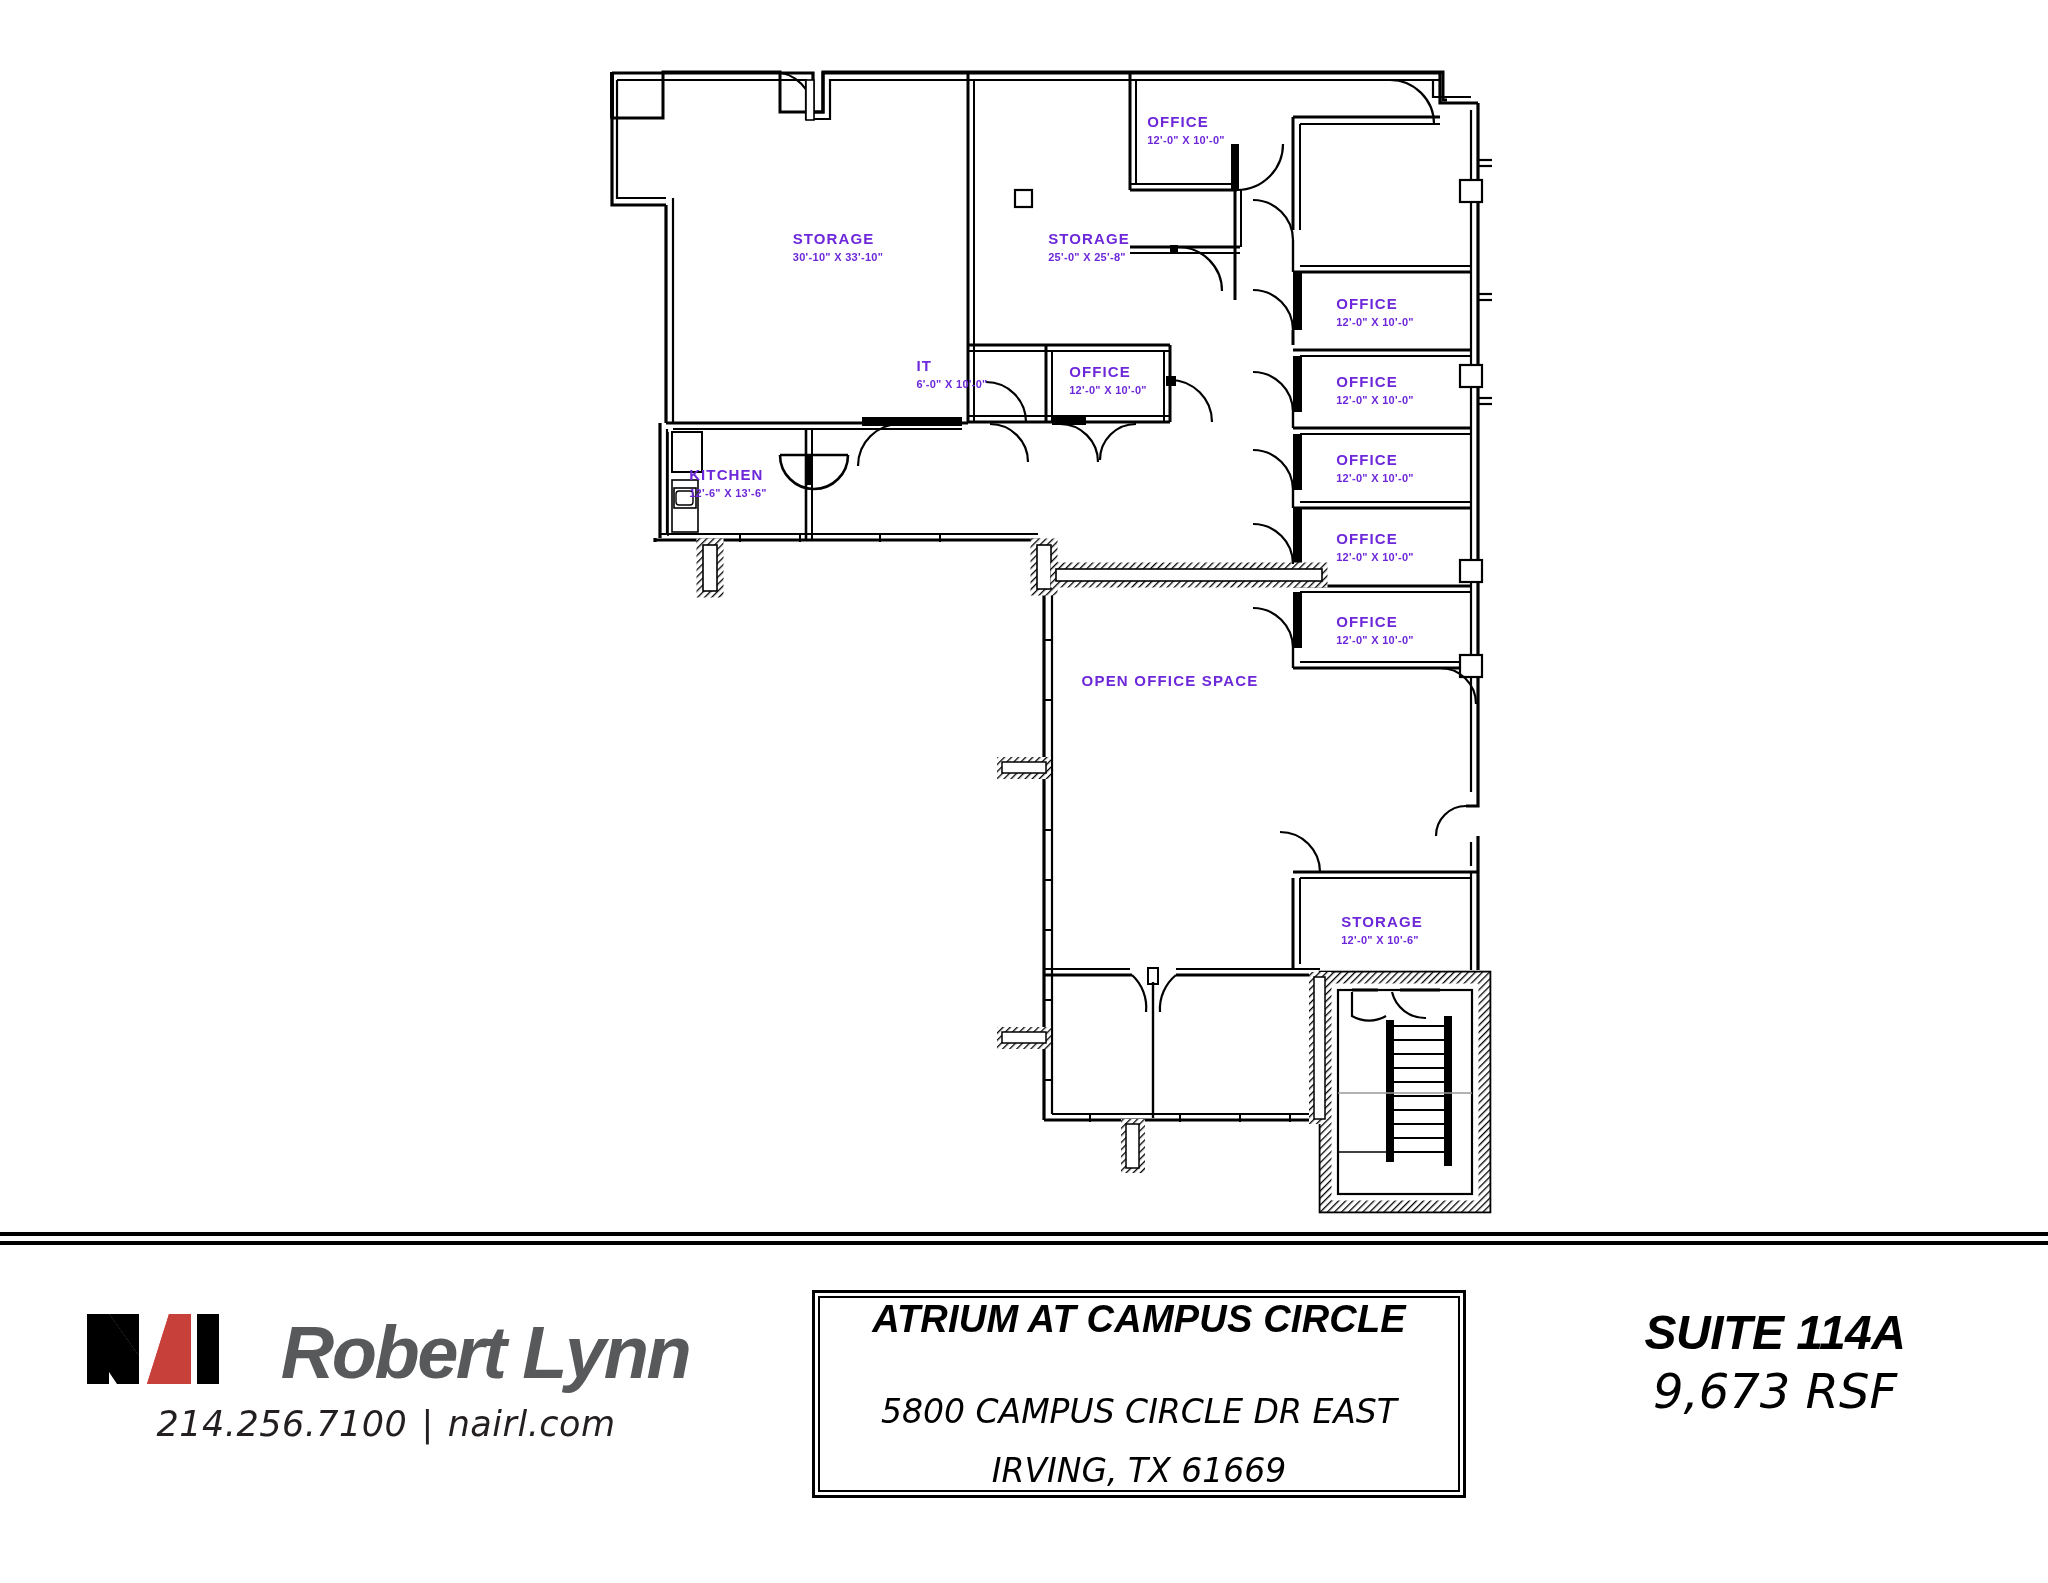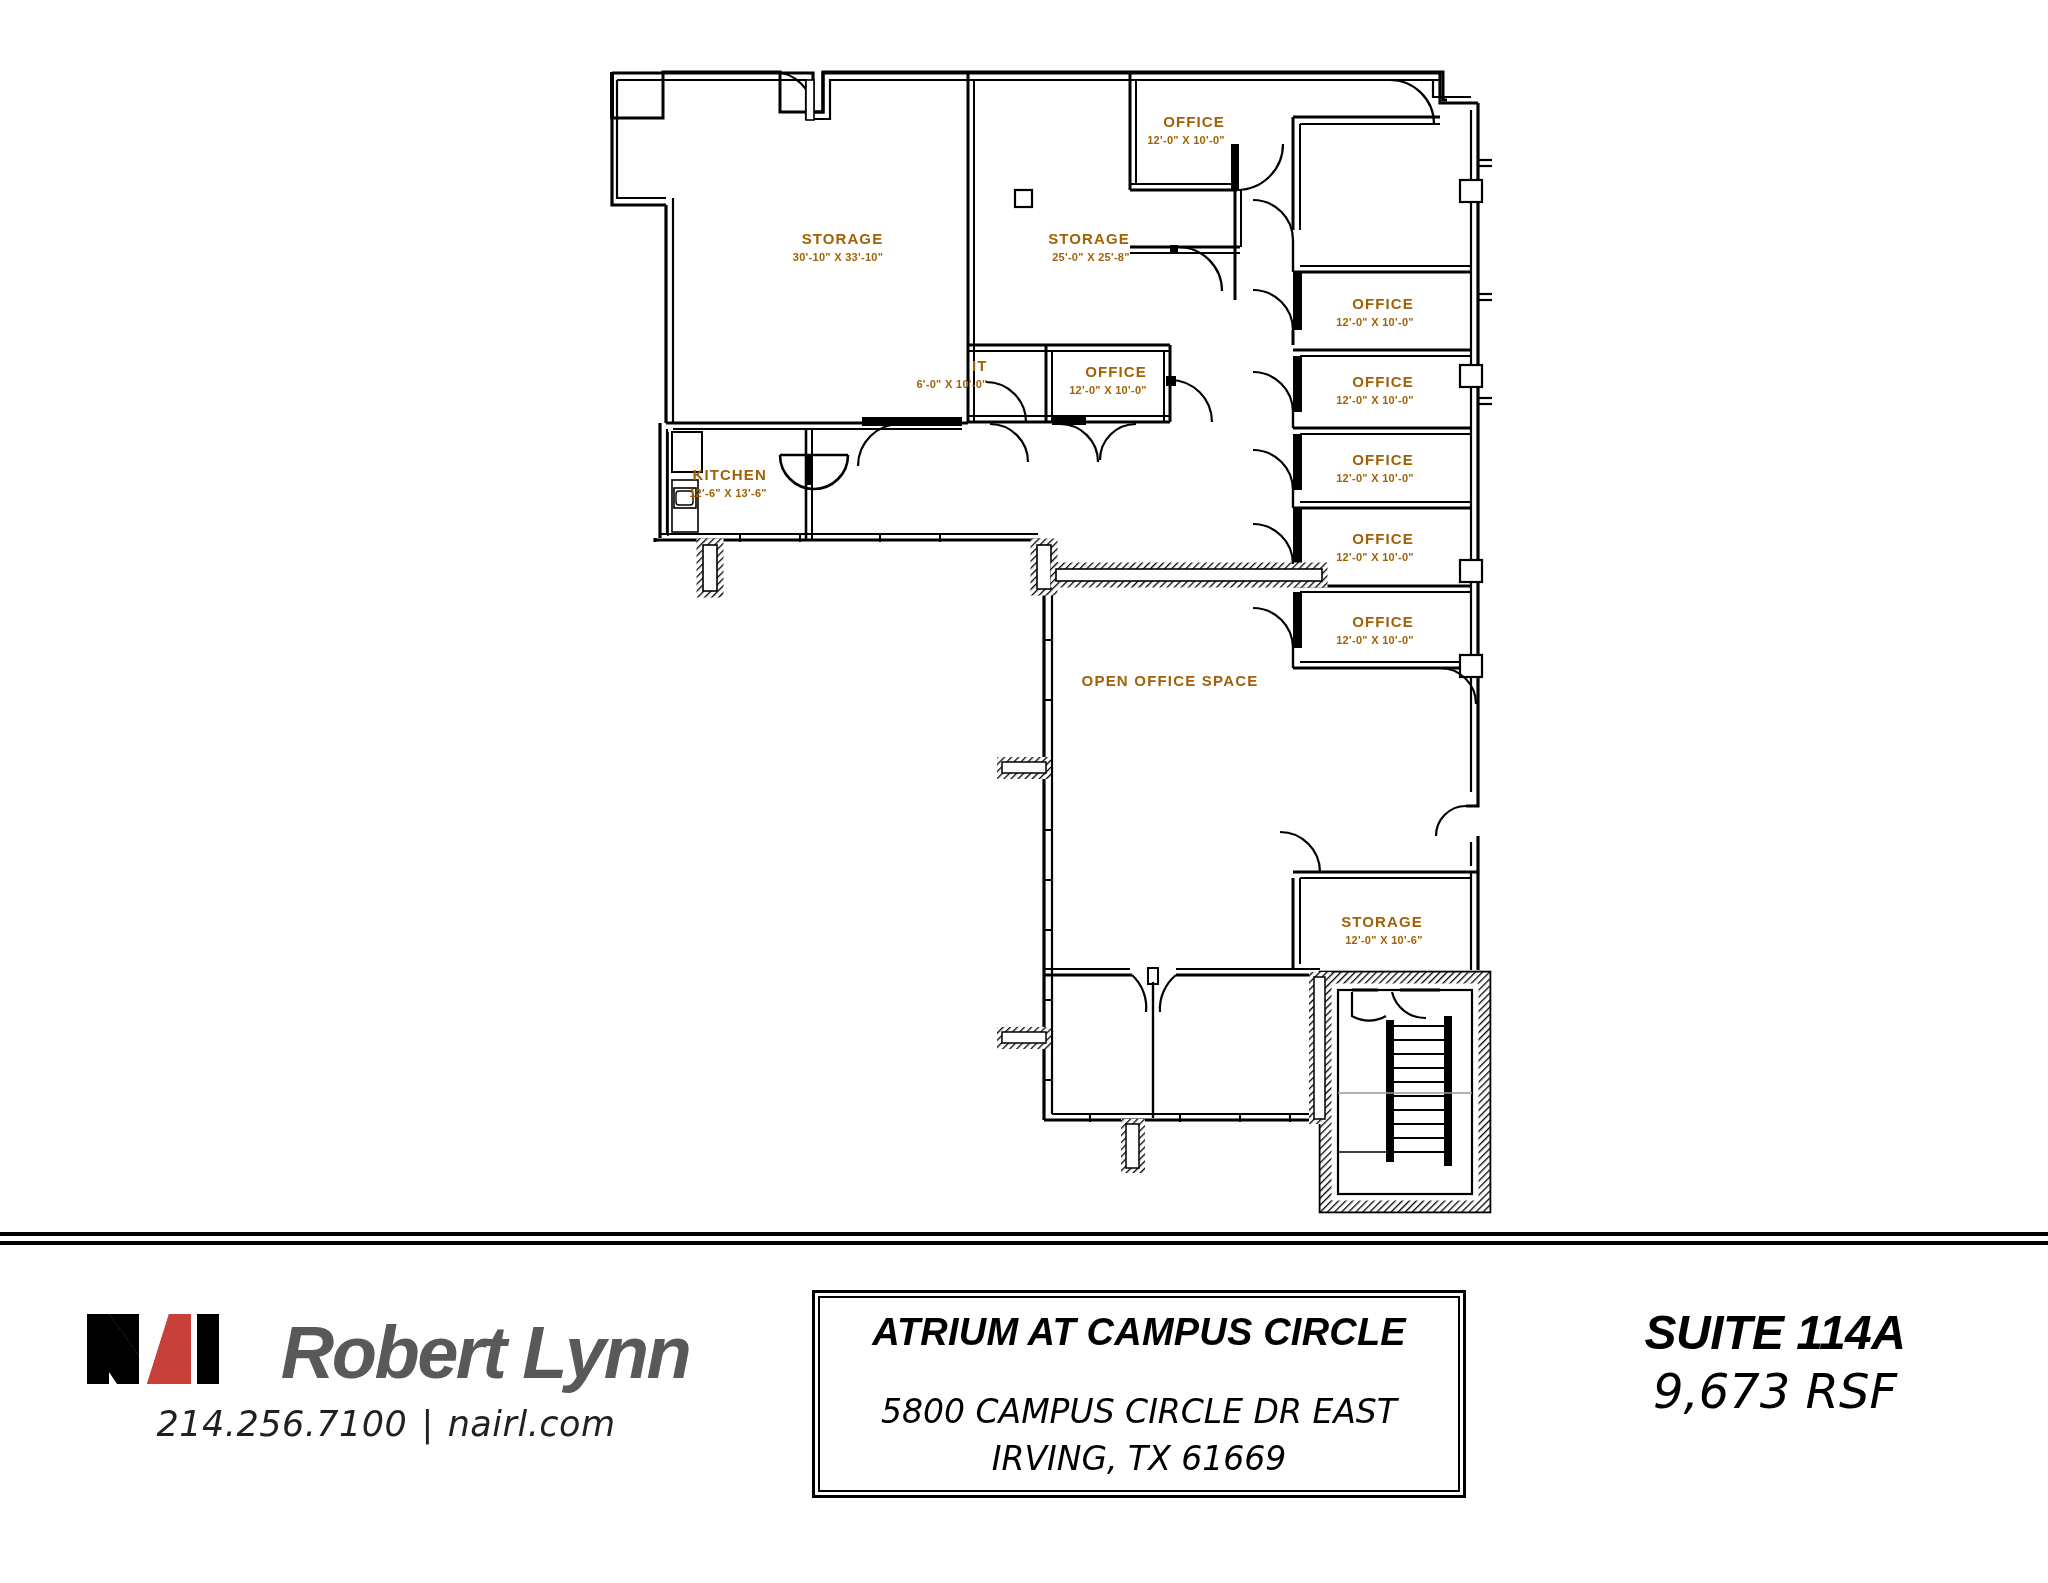--- a/index.html
+++ b/index.html
@@ -119,21 +119,21 @@
     border: 3px solid #000;
     padding: 3px;
   }
   #address-box-inner {
     width: 100%;
     height: 100%;
     border: 2px solid #000;
     display: flex;
     flex-direction: column;
     align-items: center;
-    justify-content: center;
+    justify-content: space-between;
   }
   #bldg-name {
     font-family: "Liberation Sans", sans-serif;
     font-weight: bold;
     font-size: 38px;
     letter-spacing: 0.2px;
     margin-bottom: 10px;
     white-space: nowrap;
   }
   #bldg-street {
@@ -170,23 +170,23 @@
     font-family: "DejaVu Sans", sans-serif;
     font-weight: 400;
     font-size: 48px;
     margin-top: 8px;
     line-height: 1.05;
   }
 
   
   .room-label {
     position: absolute;
-    text-align: right;
+    text-align: left;
     font-family: "Liberation Sans", sans-serif;
-    color: #a16207;
+    color: #6d28d9;
     white-space: nowrap;
     transform: translateX(-50%);
   }
   .room-label .rl-name {
     display: block;
     font-size: 15px;
     font-weight: 600;
     letter-spacing: 1.1px;
     line-height: 1.25;
   }

